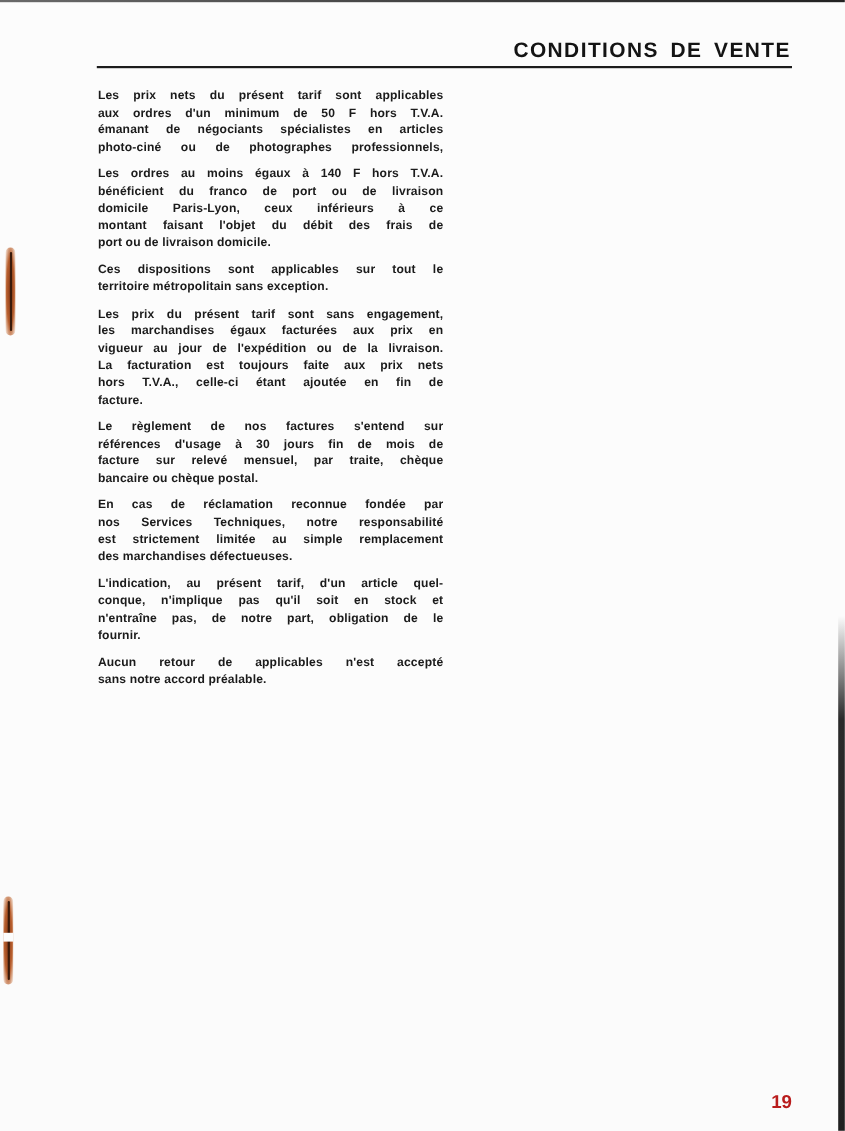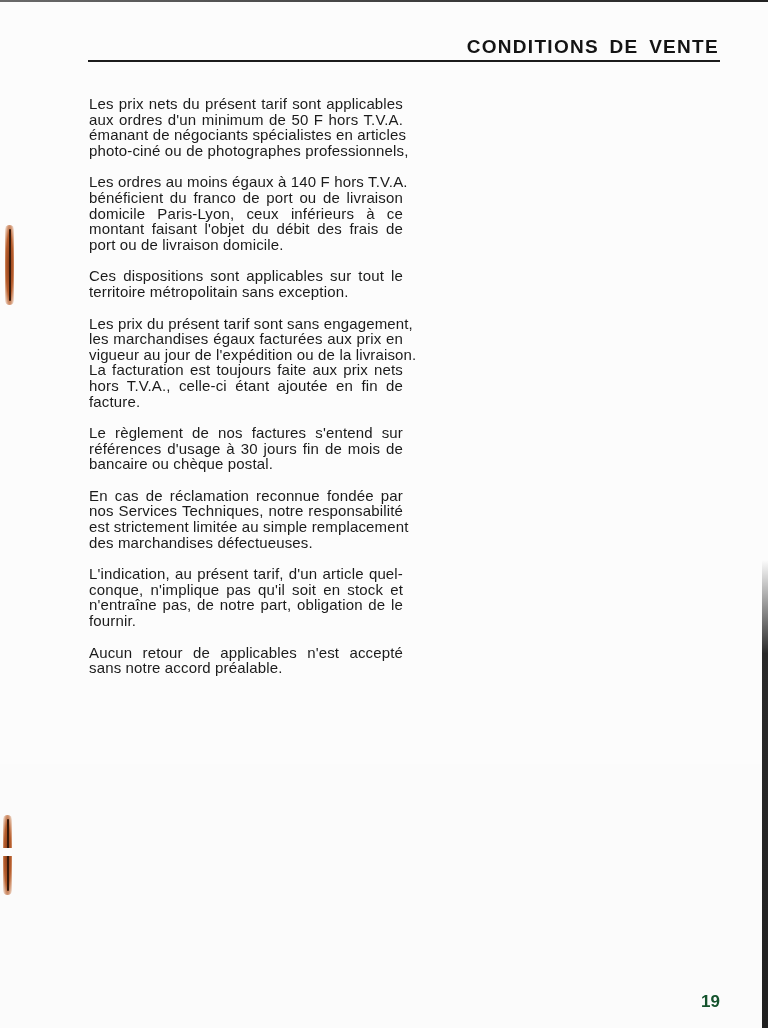--- a/index.html
+++ b/index.html
@@ -53,23 +53,23 @@
       margin-top: 2px;
       height: 2px;
       background: #1c1c1c;
     }
     .content {
       position: absolute;
       left: 89px; top: 80px;
       width: 314px;
     }
     .para {
-      margin: 16px 0 9px 0;
-      font-weight: normal;
-      font-size: 15px;
+      margin: 0 0 9px 0;
+      font-weight: bold;
+      font-size: 11px;
       line-height: 15.6px;
       text-align: justify;
       text-align-last: left;
       color: #1b1b1b;
       letter-spacing: 0.15px;
     }
     .line {
       display: block;
       text-align: justify;
       text-align-last: justify;
@@ -78,21 +78,21 @@
     .line.last {
       text-align-last: left;
     }
     .page-number {
       position: absolute;
       left: 690px; top: 992px;
       width: 30px;
       text-align: right;
       font-weight: bold;
       font-size: 17px;
-      color: #14532d;
+      color: #b91c1c;
     }
     .binding-mark {
       position: absolute;
       width: 9px;
       border-radius: 5px;
       background: radial-gradient(ellipse at center, #8a3a16 0%, #b85f2e 55%, rgba(200,120,70,0.5) 80%, rgba(220,150,100,0) 100%);
     }
     .binding-mark .stitch {
       position: absolute;
       left: 3.5px; top: 4px; bottom: 4px;
@@ -151,20 +151,21 @@
       <span class="line">Les prix du présent tarif sont sans engagement,</span>
       <span class="line">les marchandises égaux facturées aux prix en</span>
       <span class="line">vigueur au jour de l'expédition ou de la livraison.</span>
       <span class="line">La facturation est toujours faite aux prix nets</span>
       <span class="line">hors T.V.A., celle-ci étant ajoutée en fin de</span>
       <span class="line last">facture.</span>
     </p>
     <p class="para">
       <span class="line">Le règlement de nos factures s'entend sur</span>
       <span class="line">références d'usage à 30 jours fin de mois de</span>
+      <span class="line">facture sur relevé mensuel, par traite, chèque</span>
       <span class="line last">bancaire ou chèque postal.</span>
     </p>
     <p class="para">
       <span class="line">En cas de réclamation reconnue fondée par</span>
       <span class="line">nos Services Techniques, notre responsabilité</span>
       <span class="line">est strictement limitée au simple remplacement</span>
       <span class="line last">des marchandises défectueuses.</span>
     </p>
     <p class="para">
       <span class="line">L'indication, au présent tarif, d'un article quel-</span>

